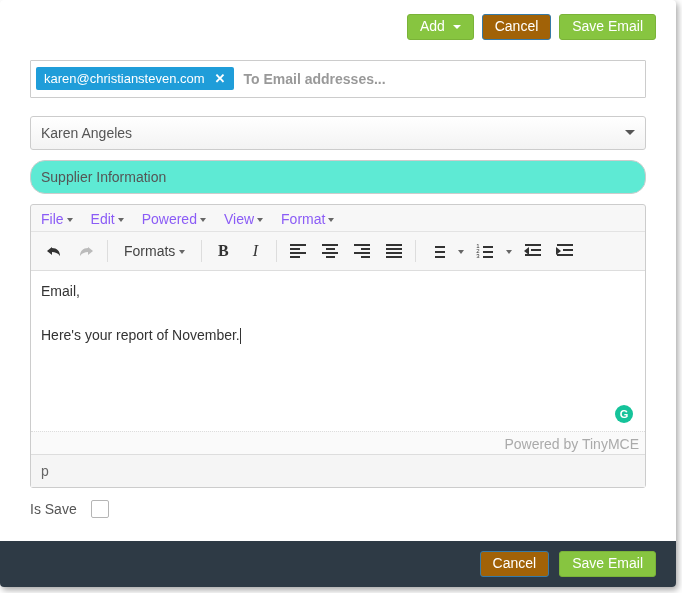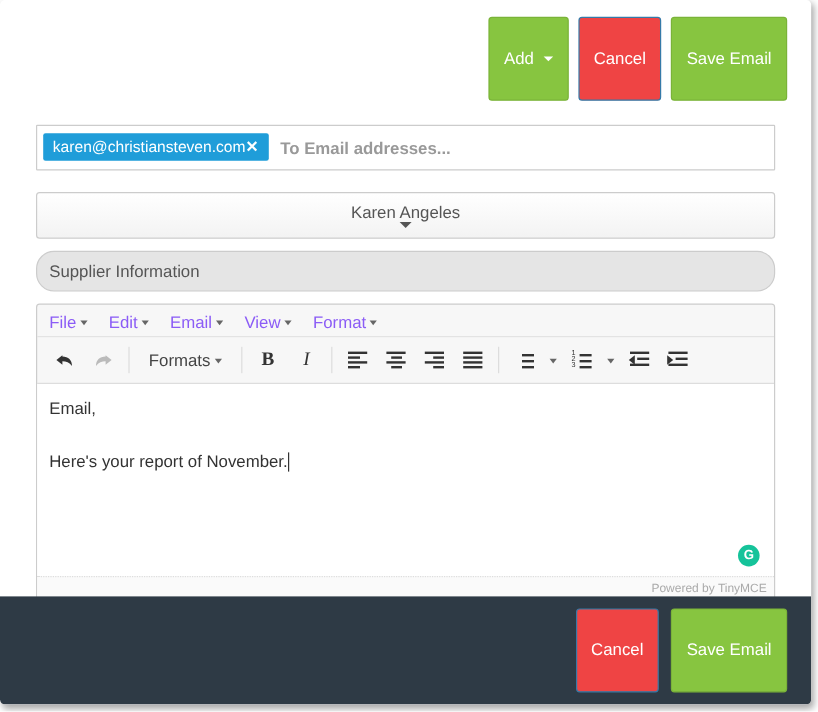--- a/index.html
+++ b/index.html
@@ -24,31 +24,31 @@
     border-radius: 4px;
     overflow: hidden;
   }
   .top-bar {
     text-align: right;
     padding: 14px 20px 8px 20px;
   }
   .btn {
     display: inline-block;
     border: 1px solid transparent;
-    padding: 24px 12px;
+    padding: 2px 12px;
     font-size: 14px;
     line-height: 1.42857;
     border-radius: 3px;
     color: #fff;
     cursor: pointer;
     vertical-align: middle;
     margin-left: 4px;
   }
   .btn-green { background: #87c540; border-color: #7ab338; }
-  .btn-blue  { background: #ef4444; border-color: #357aa8; }
+  .btn-blue  { background: #a16207; border-color: #357aa8; }
   .btn .caret {
     display: inline-block;
     width: 0; height: 0;
     margin-left: 4px;
     vertical-align: middle;
     border-top: 4px solid #fff;
     border-right: 4px solid transparent;
     border-left: 4px solid transparent;
   }
   .content-area {
@@ -64,53 +64,52 @@
     align-items: center;
     gap: 6px;
   }
   .tag {
     background: #1f9dd9;
     color: #fff;
     padding: 4px 8px;
     border-radius: 2px;
     display: inline-flex;
     align-items: center;
-    gap: 0;
+    gap: 10px;
     font-size: 13px;
   }
   .tag-x { cursor: pointer; font-weight: bold; }
   .to-placeholder {
     color: #999;
     flex: 1;
     padding: 4px;
     font-weight: bold;
   }
   .from-select {
     margin-top: 18px;
     border: 1px solid #ccc;
     background: linear-gradient(#fff,#f3f3f3);
     padding: 8px 10px;
     border-radius: 3px;
     display: flex;
     justify-content: space-between;
     align-items: center;
     cursor: pointer;
     color: #555;
-    flex-direction: column;
   }
   .from-select .sel-caret {
     width: 0; height: 0;
     border-top: 5px solid #555;
     border-left: 5px solid transparent;
     border-right: 5px solid transparent;
   }
   .subject-field {
     margin-top: 10px;
     border: 1px solid #ccc;
-    background: #e5e5e5;
+    background: #5eead4;
     padding: 8px 10px;
     border-radius: 15px;
     color: #555;
   }
   .editor {
     margin-top: 10px;
     border: 1px solid #ccc;
     border-radius: 3px;
     background: #f7f7f7;
   }
@@ -176,21 +175,21 @@
     position: absolute;
     right: 12px; bottom: 8px;
     width: 18px; height: 18px;
     border-radius: 50%;
     background: #15c39a;
     color: #fff;
     display: flex; align-items: center; justify-content: center;
     font-size: 11px; font-weight: bold;
   }
   .powered {
-    font-size: 10px;
+    font-size: 14px;
     color: #aaa;
     text-align: right;
     padding: 4px 6px 2px 6px;
     border-top: 1px dotted #ddd;
     background: #fafafa;
   }
   .statusbar {
     background: #f5f5f5;
     border-top: 1px solid #ddd;
     padding: 8px 10px;
@@ -255,21 +254,21 @@
       <div class="menubar">
         <span class="menu-item">
             <span>File</span>
             <span class="small-caret"></span>
           </span>
         <span class="menu-item">
             <span>Edit</span>
             <span class="small-caret"></span>
           </span>
         <span class="menu-item">
-            <span>Email</span>
+            <span>Powered</span>
             <span class="small-caret"></span>
           </span>
         <span class="menu-item">
             <span>View</span>
             <span class="small-caret"></span>
           </span>
         <span class="menu-item">
             <span>Format</span>
             <span class="small-caret"></span>
           </span>

